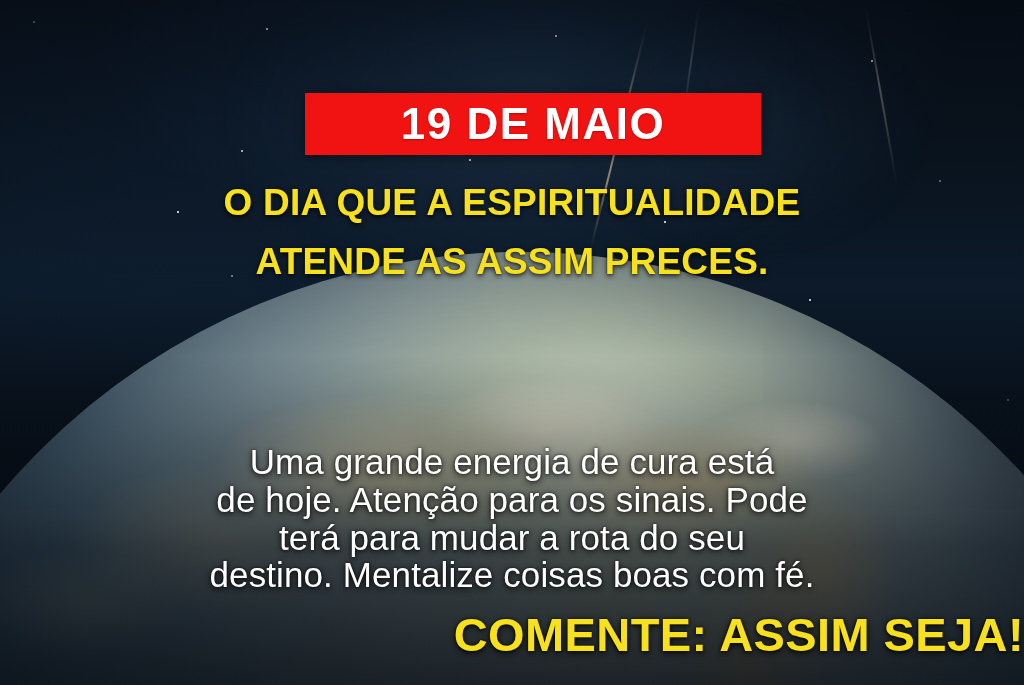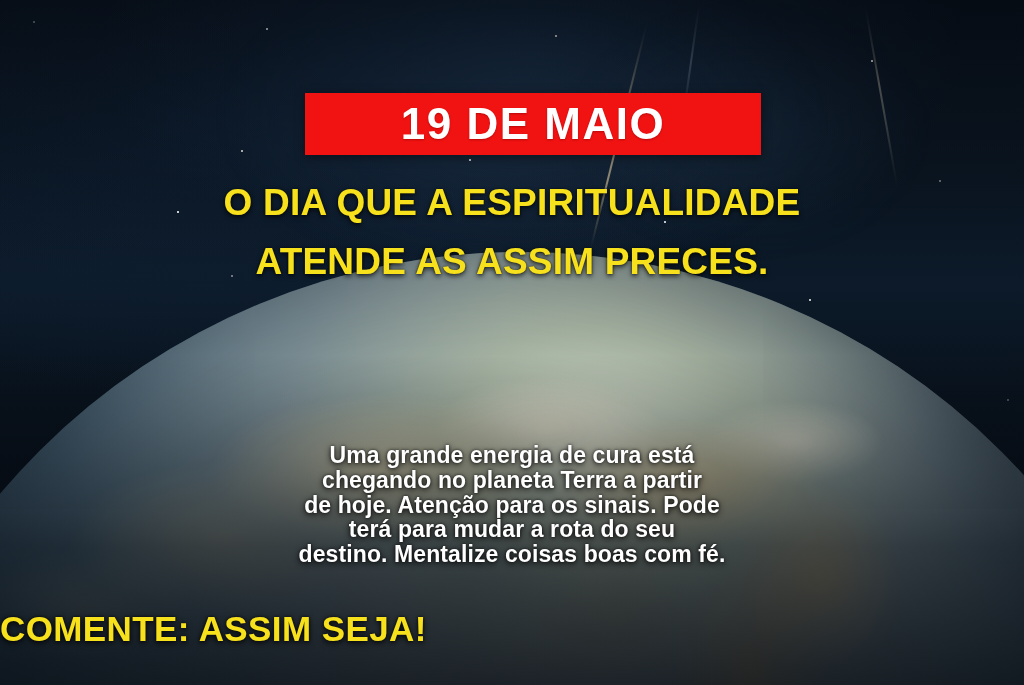--- a/index.html
+++ b/index.html
@@ -323,36 +323,36 @@
   }
   .headline-line { display: block; white-space: nowrap; margin-top: 16px; }
 
   .body-copy {
     position: absolute;
     left: 58px;
     right: 58px;
     top: 443px;
     text-align: center;
     color: #FFFFFF;
-    font-size: 23px;
-    font-weight: bold;
+    font-size: 35px;
+    font-weight: normal;
     line-height: 1.08;
     letter-spacing: 0.1px;
     text-shadow: 0 2px 6px rgba(0,0,0,0.85), 0 0 3px rgba(0,0,0,0.7);
   }
   .body-line { display: block; white-space: nowrap; }
 
   .cta {
     position: absolute;
     left: 0;
     right: 0;
     top: 611px;
-    text-align: left;
+    text-align: right;
     color: #F7E01C;
-    font-size: 35px;
+    font-size: 47px;
     font-weight: bold;
     letter-spacing: 0.4px;
     line-height: 1;
     text-shadow: 0 2px 6px rgba(0,0,0,0.85), 0 0 3px rgba(0,0,0,0.7);
   }
 </style>
 </head>
 <body>
 
 <div id="poster">
@@ -385,21 +385,20 @@
       <span class="date-banner-text">19 DE MAIO</span>
     </div>
 
     <div class="headline">
       <span class="headline-line">O DIA QUE A ESPIRITUALIDADE</span>
       <span class="headline-line">ATENDE AS ASSIM PRECES.</span>
     </div>
 
     <div class="body-copy">
       <span class="body-line">Uma grande energia de cura está</span>
-      <span class="body-line">chegando no planeta Terra a partir</span>
       <span class="body-line">de hoje. Atenção para os sinais. Pode</span>
       <span class="body-line">terá para mudar a rota do seu</span>
       <span class="body-line">destino. Mentalize coisas boas com fé.</span>
     </div>
 
     <div class="cta">
       <span>COMENTE: ASSIM SEJA!</span>
     </div>
 
   </div>

